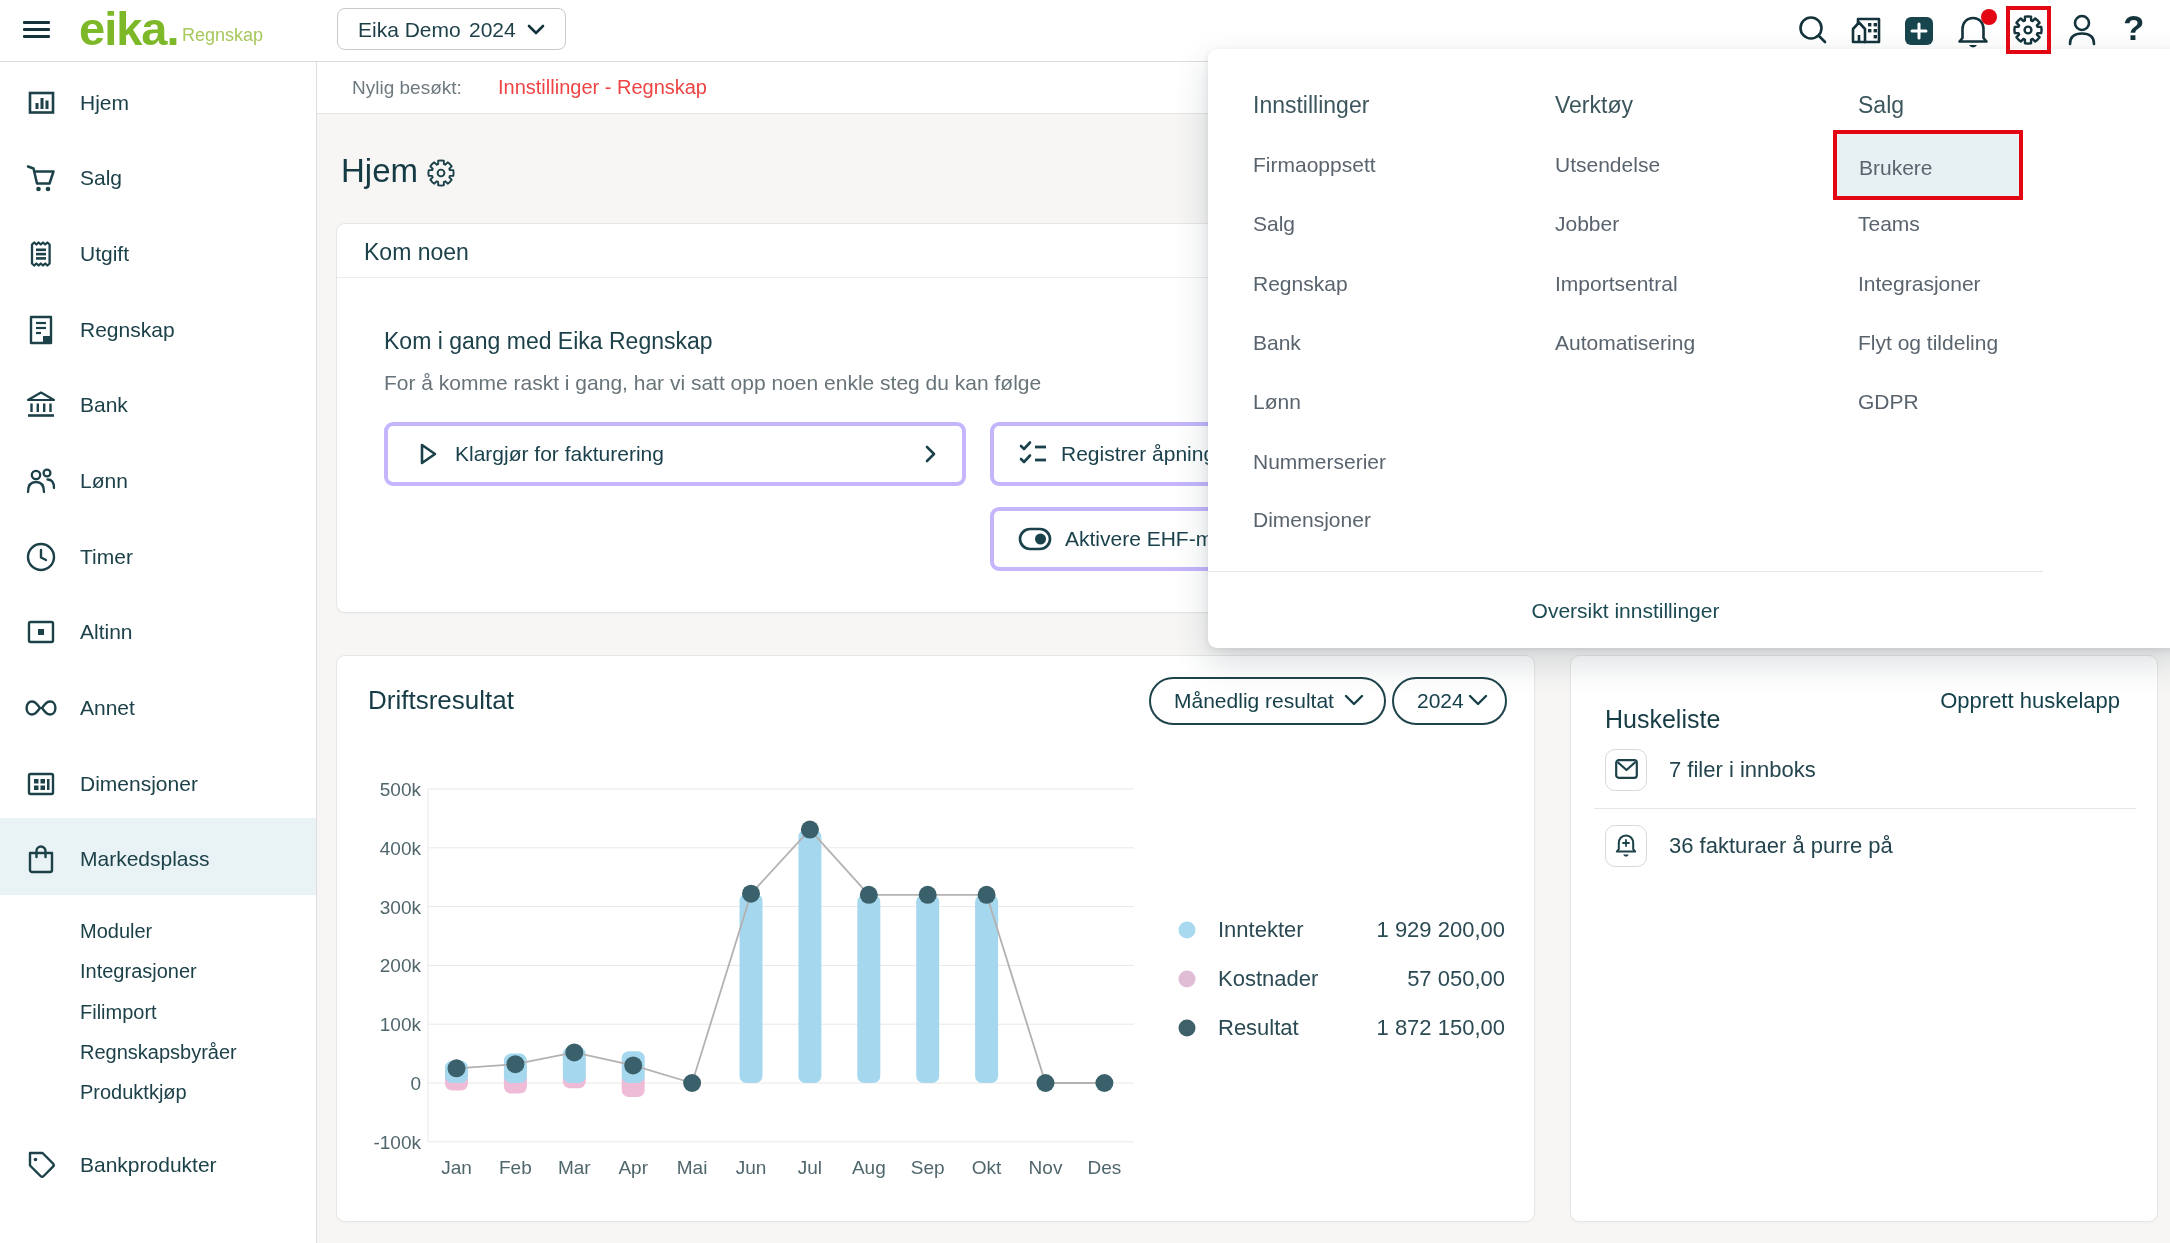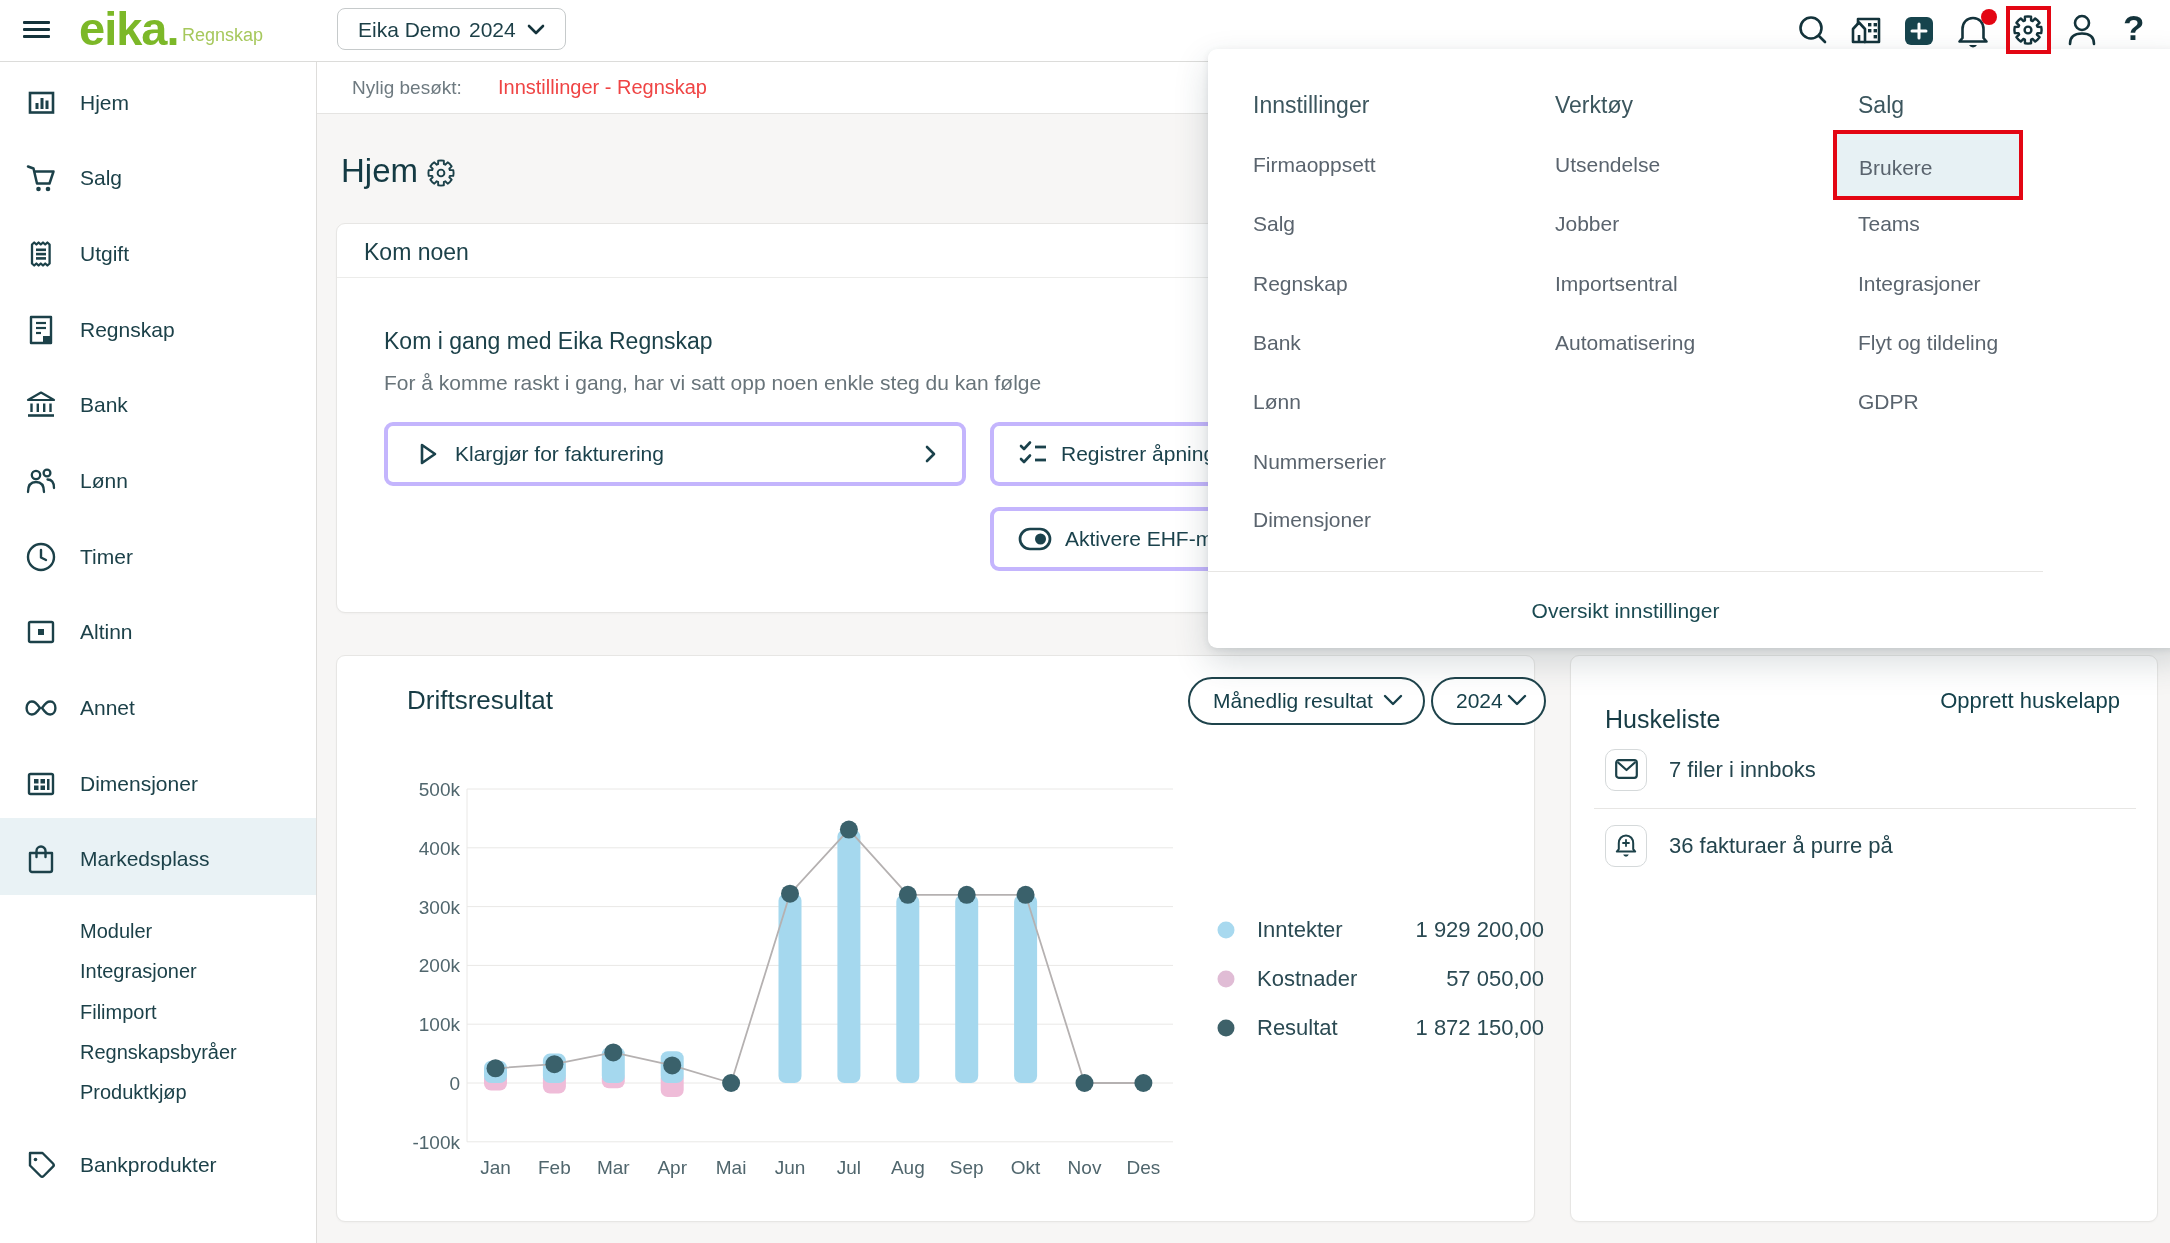--- a/index.html
+++ b/index.html
@@ -41,21 +41,21 @@
   #card-kom .hdr .t { position:absolute; left:27px; top:15px; font-size:23px; color:#1c4149; }
   
   #card-kom .h2 { position:absolute; left:47px; top:104px; font-size:23px; color:#1c4149; }
   #card-kom .sub { position:absolute; left:47px; top:147px; font-size:21px; color:#68747a; }
   .kbtn { position:absolute; width:582px; height:64px; border:4px solid #c4b5fd; border-radius:9px; background:#fff; }
   .kbtn .ic { position:absolute; left:24px; top:50%; transform:translateY(-50%); width:30px; height:30px; }
   .kbtn .lb { position:absolute; left:67px; top:50%; transform:translateY(-50%); font-size:21px; color:#1b424c; }
   .kbtn .ch { position:absolute; right:22px; top:50%; transform:translateY(-50%); width:20px; height:20px; }
 
   
-  #card-chart { left:19px; top:593px; width:1199px; height:567px;padding-left:39px; }
+  #card-chart { left:19px; top:593px; width:1199px; height:567px; }
   
   #card-husk { left:1253px; top:593px; width:588px; height:567px; }
   #card-husk .t { position:absolute; left:34px; top:29px; font-size:25px; color:#173c45;margin-top:20px; }
   #card-husk .link { position:absolute; right:37px; top:32px; font-size:22px; color:#14414b; }
   .husk-ic { position:absolute; left:34px; width:42px; height:42px; border:1px solid #d5d9da; border-radius:10px; }
   .husk-tx { position:absolute; left:98px; font-size:22px; color:#24454e; }
   #husk-div { position:absolute; left:23px; top:152px; width:542px; height:1px; background:#e7e6e4; }
 
   
   #dropdown { position:absolute; left:1208px; top:49px; width:978px; height:599px; background:#fff; border-radius:9px; box-shadow:0 14px 34px rgba(40,60,70,0.18), 0 2px 6px rgba(40,60,70,0.10); z-index:10; }

